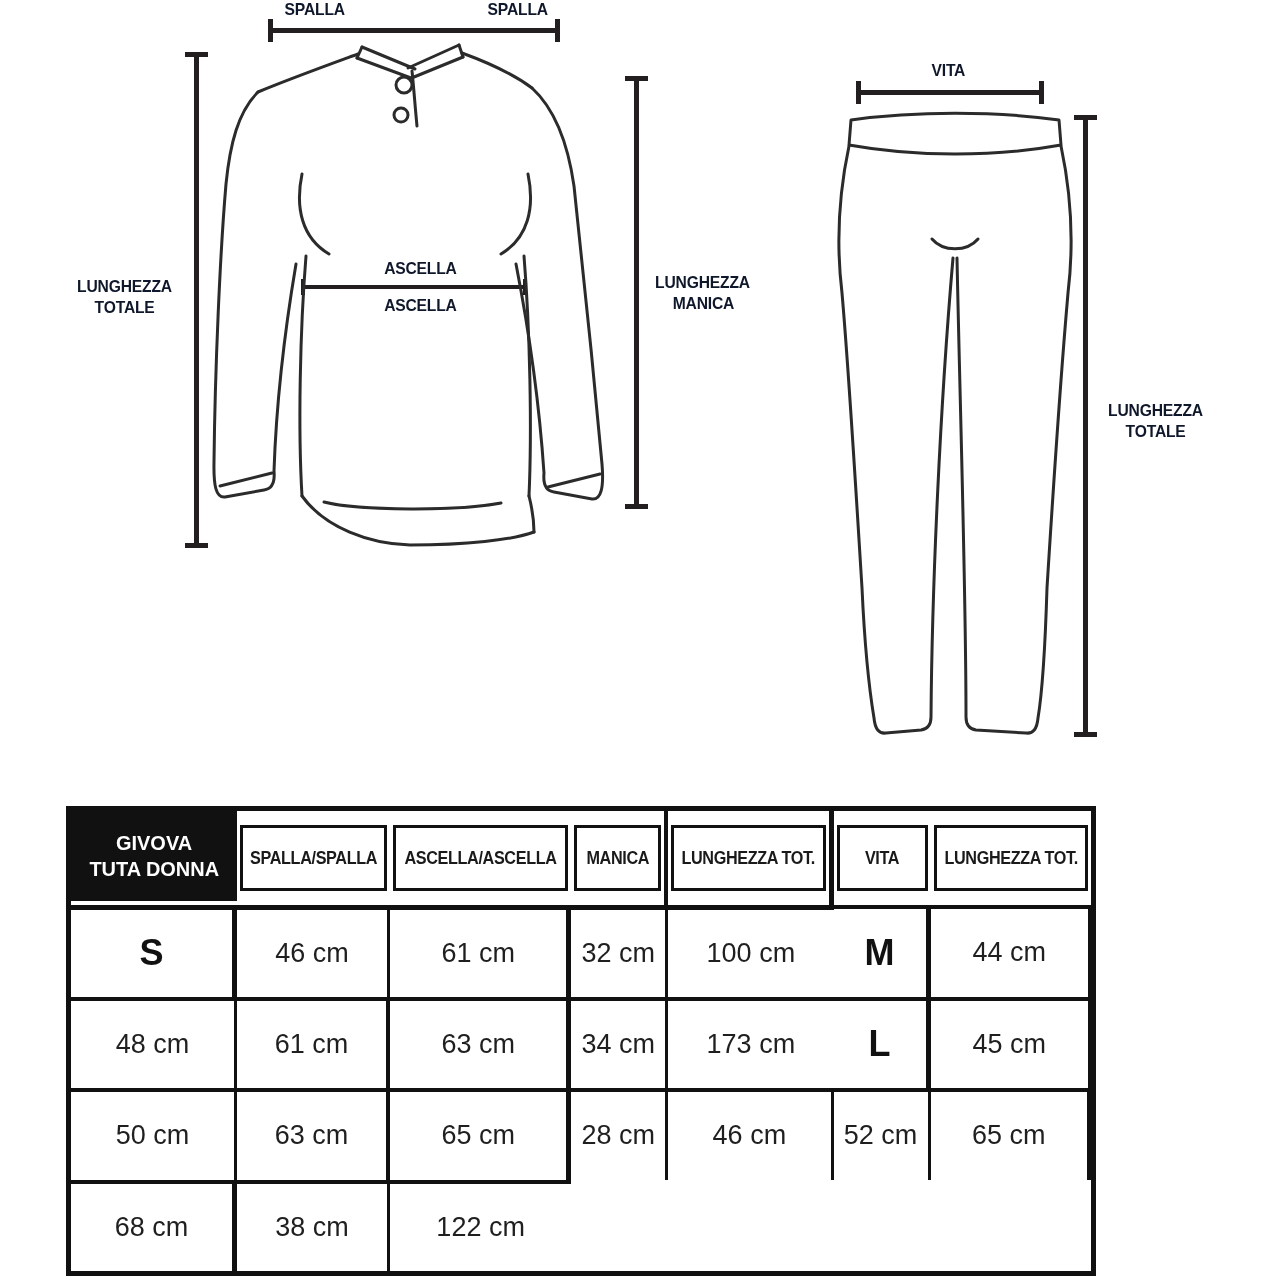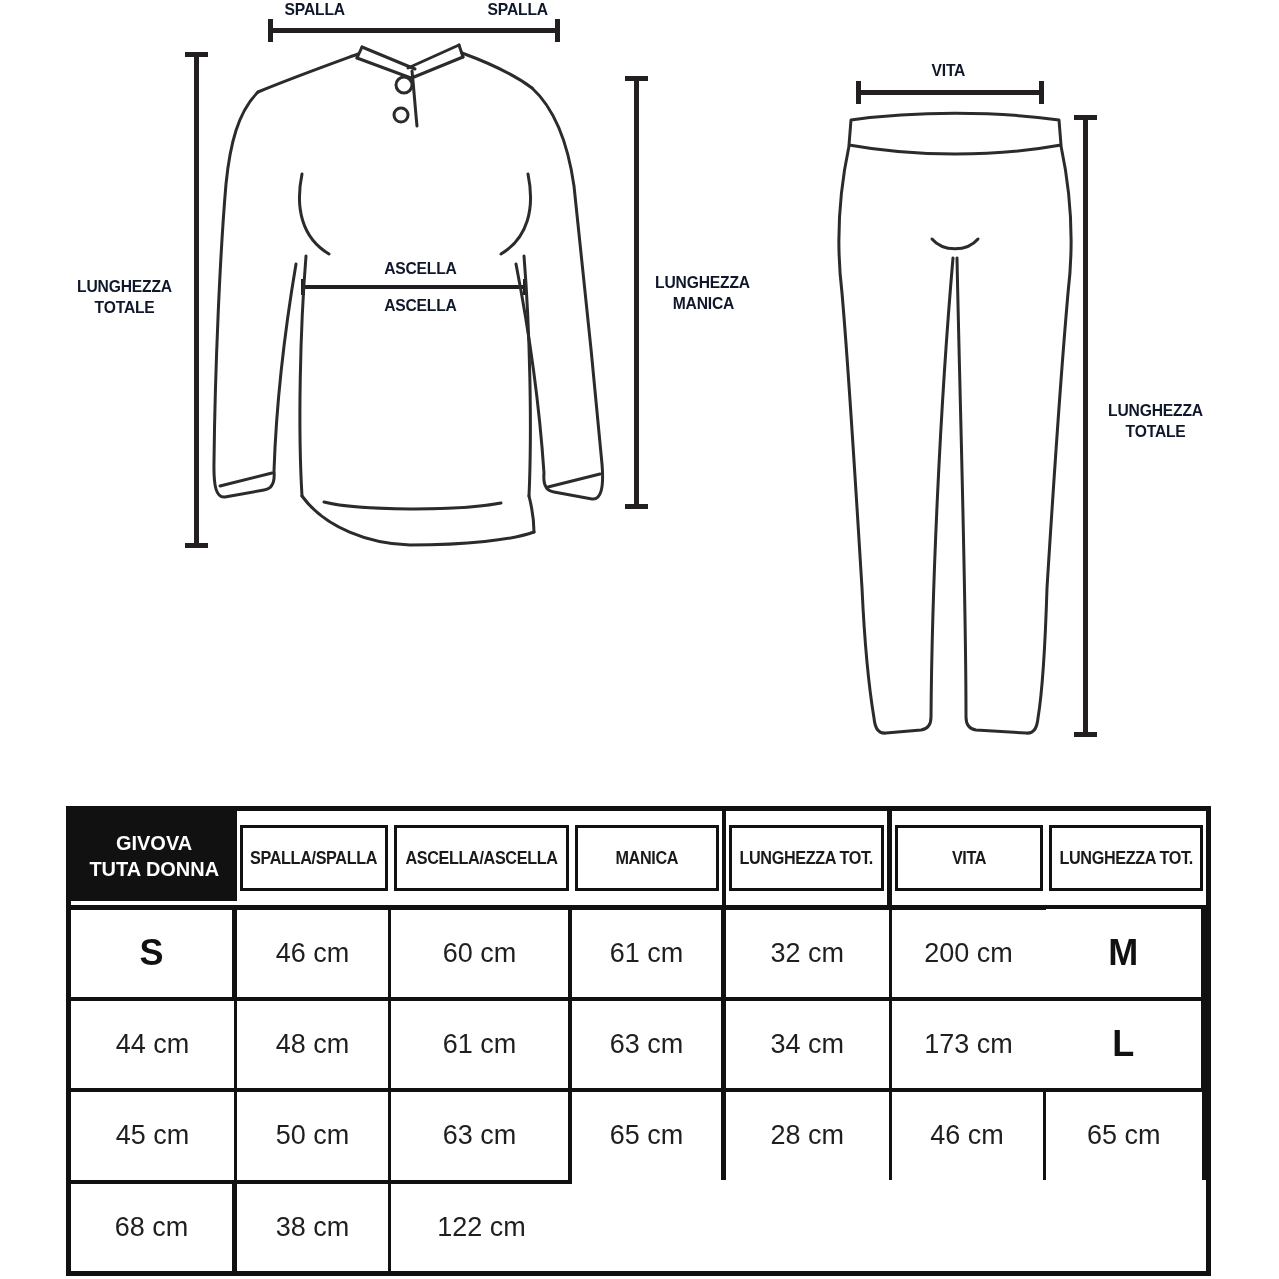--- a/index.html
+++ b/index.html
@@ -19,21 +19,21 @@
   .mlv::before,.mlv::after{content:"";position:absolute;left:-9px;width:23px;height:5px;background:#231f20;}
   .mlv::before{top:-2px}.mlv::after{bottom:-2px}
   .mlh.thin{height:4px;}
   .mlh.thin::before,.mlh.thin::after{top:-6px;width:4px;height:16px;}
 
   .drawing{position:absolute;}
   .drawing path,.drawing circle{stroke:#2b2b2b;stroke-width:3;fill:none;
           stroke-linecap:round;stroke-linejoin:round;}
 
   
-  .size-table{position:absolute;left:66px;top:806px;width:1145px;height:470px;
+  .size-table{position:absolute;left:66px;top:806px;width:1030px;height:470px;
       display:grid;grid-template-columns:166px repeat(6,1fr);grid-template-rows:94px repeat(4,1fr);
       border:5px solid #111;background:#fff;box-sizing:border-box;}
   .size-table *{box-sizing:border-box;}
   .corner{background:#111;color:#fff;display:flex;flex-direction:column;justify-content:center;
       align-items:center;font-weight:bold;font-size:21px;line-height:26px;margin:0 0 4px 0;}
   .corner .cond{display:inline-block;transform:scaleX(0.95);white-space:nowrap;}
   .hcell{display:flex;}
   .hcell.br4{border-right:4px solid #111;}
   .hcell.br5{border-right:5px solid #111;}
   .hbox{flex:1;margin:14px 3px;border:3px solid #111;display:flex;align-items:center;justify-content:center;
@@ -149,40 +149,40 @@
         </div>
       </div>
     <div class="hcell">
         <div class="hbox">
           <span class="cond">LUNGHEZZA TOT.</span>
         </div>
       </div>
 
     <div class="cell size tt">S</div>
     <div class="cell tt">46 cm</div>
-    <div class="cell tt br4">60 cm</div>
     <div class="cell tt br5">61 cm</div>
     <div class="cell tt">32 cm</div>
-    <div class="cell tt brn">200 cm</div>
+    <div class="cell tt brn">100 cm</div>
 
     <div class="cell size">M</div>
     <div class="cell">44 cm</div>
     <div class="cell">48 cm</div>
     <div class="cell br4">61 cm</div>
     <div class="cell br5">63 cm</div>
     <div class="cell">34 cm</div>
     <div class="cell brn">173 cm</div>
 
     <div class="cell size">L</div>
     <div class="cell">45 cm</div>
     <div class="cell">50 cm</div>
     <div class="cell br4">63 cm</div>
     <div class="cell br5">65 cm</div>
     <div class="cell">28 cm</div>
 
     <div class="cell">46 cm</div>
+    <div class="cell">52 cm</div>
     <div class="cell br4">65 cm</div>
     <div class="cell br5">68 cm</div>
     <div class="cell">38 cm</div>
     <div class="cell brn">122 cm</div>
 
   </div>
 </div>
 
 </body></html>

